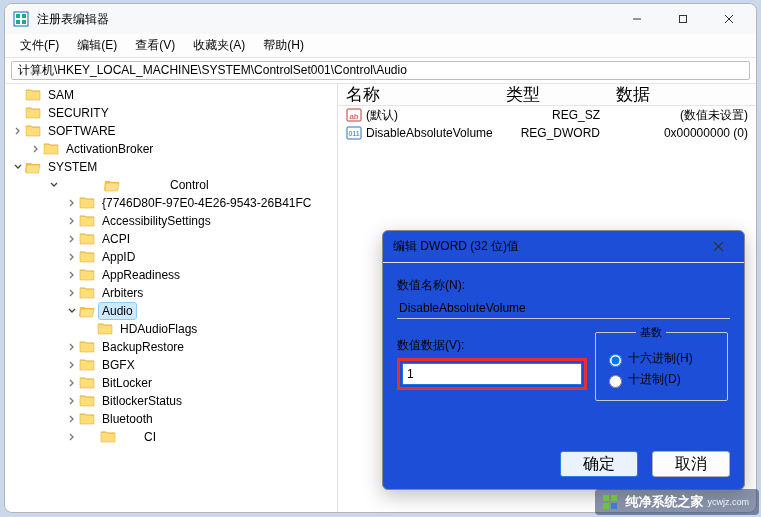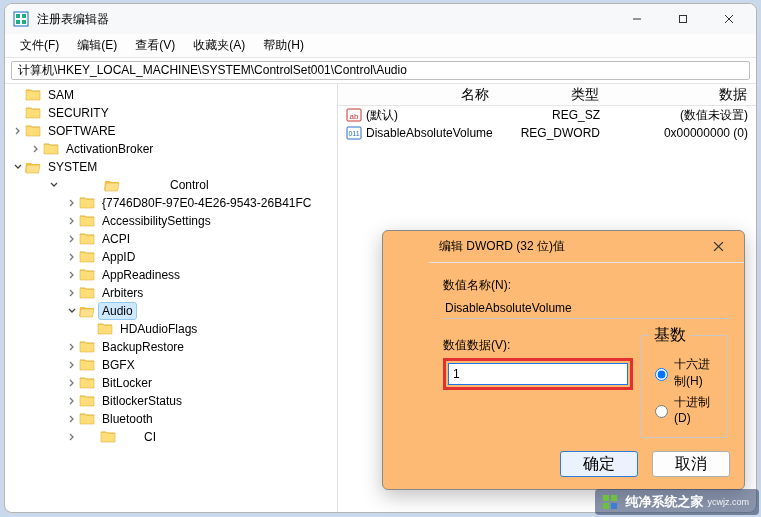--- a/index.html
+++ b/index.html
@@ -65,38 +65,38 @@
     display: inline-flex; align-items: center; justify-content: center;
   }
   .folder-icon svg { width: 16px; height: 14px; }
   .label { padding: 1px 3px; border-radius: 2px; }
   .selected .label {
     background: #cde8ff; outline: 1px solid #8fc9f5;
   }
 
   
   .cols { display: flex; border-bottom: 1px solid #e5e5e5; height: 22px; align-items: center; background: #fdfdfd; }
-  .col { padding: 0 8px; font-size: 14px; border-right: 1px solid transparent; text-align: right; }
+  .col { padding: 0 8px; font-size: 17px; border-right: 1px solid transparent; }
   .col.name { width: 160px; }
   .col.type { width: 110px; }
   .col.data { flex: 1; }
 
   .listrow { display: flex; height: 18px; align-items: center; text-align: right; }
   .cell { padding: 0 8px; overflow: hidden; text-overflow: ellipsis; white-space: nowrap; }
   .cell.name { width: 160px; display: flex; align-items: center; }
   .cell.type { width: 110px; }
   .cell.data { flex: 1; }
   .val-icon { width: 16px; height: 16px; margin-right: 4px; display: inline-flex; align-items: center; justify-content: center; }
 
   
   .dialog {
     position: absolute; left: 382px; top: 230px; width: 363px; height: 260px;
-    background: #fdba74; border: 1px solid #8a8a8a; border-radius: 6px;
+    background: #1d4ed8; border: 1px solid #8a8a8a; border-radius: 6px;
     box-shadow: 0 6px 20px rgba(0,0,0,0.25);
-    display: flex; flex-direction: column; font-size: 12px; padding-left: 46px;
+    display: flex; flex-direction: column; font-size: 12px;
   }
   .dlg-title {
     height: 32px; display: flex; align-items: center; padding: 0 10px;
     border-bottom: 1px solid #e5e5e5;
   }
   .dlg-title-text { flex: 1; font-size: 12px; }
   .dlg-close { width: 32px; height: 32px; display: flex; align-items: center; justify-content: center; }
   .dlg-body { flex: 1; padding: 10px 14px 0 14px; position: relative; }
   .dlg-label { margin: 4px 0 4px 0; }
   .dlg-ro {
@@ -108,21 +108,21 @@
   .dlg-right { flex: 1; padding-left: 6px; }
   .redbox { border: 3px solid #e53030; padding: 2px; }
   .dlg-input {
     width: 100%; border: 1px solid #1a73e8; padding: 3px 4px; font-size: 12px;
     outline: none;
   }
   .fieldset {
     border: 1px solid #c8c8c8; border-radius: 2px; padding: 6px 8px 8px 8px;
     margin-top: -8px;
   }
-  .legend { font-size: 16px; padding: 0 4px; }
+  .legend { font-size: 11px; padding: 0 4px; margin-left: 32px; }
   .radio-row { display: flex; align-items: center; margin: 4px 0; }
   .radio-row input { margin-right: 6px; }
   .dlg-buttons {
     display: flex; justify-content: flex-end; padding: 10px 14px 12px;
     gap: 14px;
   }
   .btn {
     min-width: 78px; height: 26px; border: 1px solid #b0b0b0; border-radius: 3px;
     background: #fdfdfd; font-size: 16px; display: flex; align-items: center; justify-content: center;
   }

